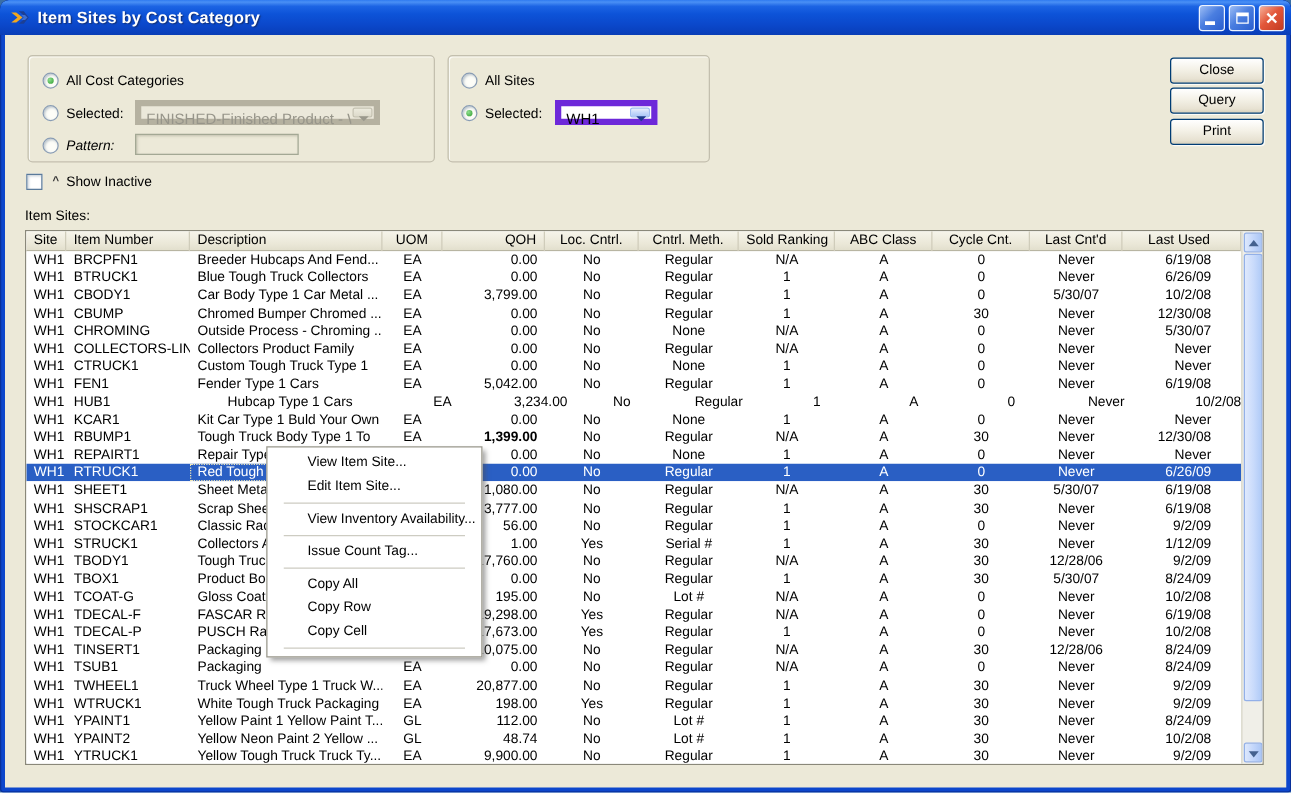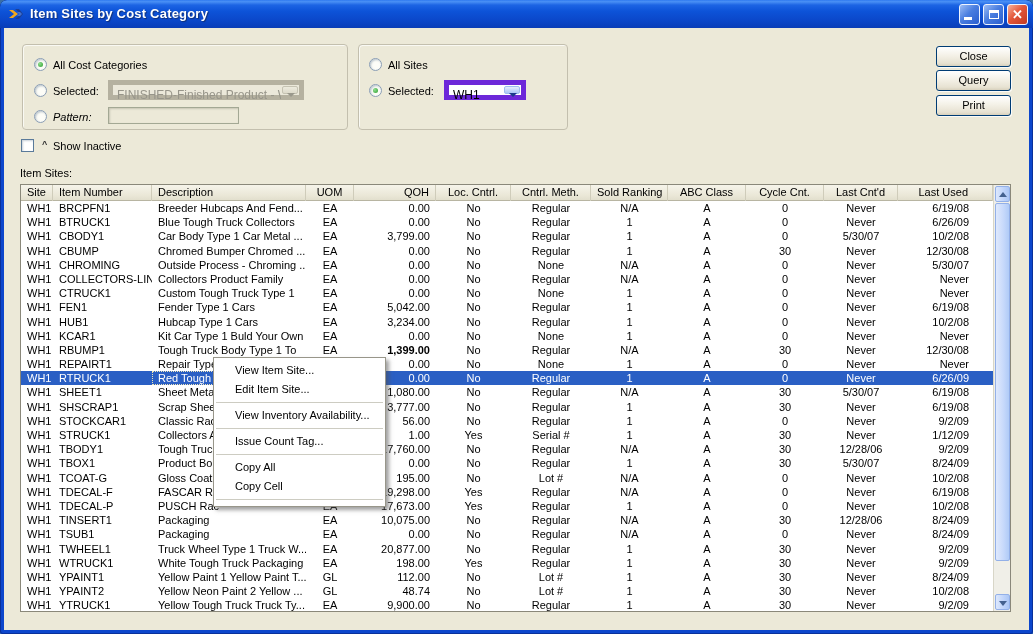--- a/index.html
+++ b/index.html
@@ -73,21 +73,21 @@
           background:linear-gradient(90deg,#dde8fc,#c4d7fb 50%,#abc6f5); }
   .sbtn.up{ top:1px; } .sbtn.down{ bottom:1px; }
   .sbtn::after{ content:''; position:absolute; left:3px; width:0; height:0;
           border-left:4px solid transparent; border-right:4px solid transparent; }
   .sbtn.up::after{ top:5px; border-bottom:5px solid #44618f; }
   .sbtn.down::after{ top:6px; border-top:5px solid #44618f; }
   .sthumb { position:absolute; left:1px; top:18px; width:15px; height:358px; border:1px solid #93b0e8;
             border-radius:2px; background:linear-gradient(90deg,#dfe9fd,#c8dafb 55%,#b0cbf7); }
   
   .menu { position:absolute; left:209px; top:329px; width:173px; background:#fff;
-          border:1px solid #98968a; padding:3px 0; font-size:11px;
+          border:1px solid #98968a; padding:3px 11px; font-size:11px;
           box-shadow:3px 3px 4px rgba(80,80,80,0.55); }
   .menu-item { height:19px; line-height:19px; padding-left:21px; white-space:nowrap; color:#000; }
   .menu-sep { border-top:1px solid #cdccc2; margin:3px 2px; }
   .section-label { position:absolute; font-size:11px; color:#000; }
 </style>
 </head>
 <body>
 
 <div class="window">
   <div class="titlebar">
@@ -267,21 +267,21 @@
             <div class="tcell a-center" style="width: 80px;">Regular</div>
             <div class="tcell a-center" style="width: 77px;">1</div>
             <div class="tcell a-center" style="width: 78px;">A</div>
             <div class="tcell a-center" style="width: 78px;">0</div>
             <div class="tcell a-center" style="width: 74px;">Never</div>
             <div class="tcell a-right" style="width: 95px;">6/19/08</div>
           </div>
           <div class="trow">
             <div class="tcell a-left" style="width: 32px;">WH1</div>
             <div class="tcell a-left" style="width: 99px;">HUB1</div>
-            <div class="tcell a-left" style="width: 154px;">Hubcap Type 1 Cars</div>
+            <div class="tcell a-left" style="width: 154px; margin-left: 24px;">Hubcap Type 1 Cars</div>
             <div class="tcell a-center" style="width: 48px;">EA</div>
             <div class="tcell a-right" style="width: 82px;">3,234.00</div>
             <div class="tcell a-center" style="width: 75px;">No</div>
             <div class="tcell a-center" style="width: 80px;">Regular</div>
             <div class="tcell a-center" style="width: 77px;">1</div>
             <div class="tcell a-center" style="width: 78px;">A</div>
             <div class="tcell a-center" style="width: 78px;">0</div>
             <div class="tcell a-center" style="width: 74px;">Never</div>
             <div class="tcell a-right" style="width: 95px;">10/2/08</div>
           </div>
@@ -575,18 +575,19 @@
 
     <div class="menu">
         <div class="menu-item">View Item Site...</div>
         <div class="menu-item">Edit Item Site...</div>
         <div class="menu-sep"></div>
         <div class="menu-item">View Inventory Availability...</div>
         <div class="menu-sep"></div>
         <div class="menu-item">Issue Count Tag...</div>
         <div class="menu-sep"></div>
         <div class="menu-item">Copy All</div>
+        <div class="menu-item">Copy Row</div>
         <div class="menu-item">Copy Cell</div>
         <div class="menu-sep"></div>
       </div>
 
   </div>
 </div>
 
 </body></html>

